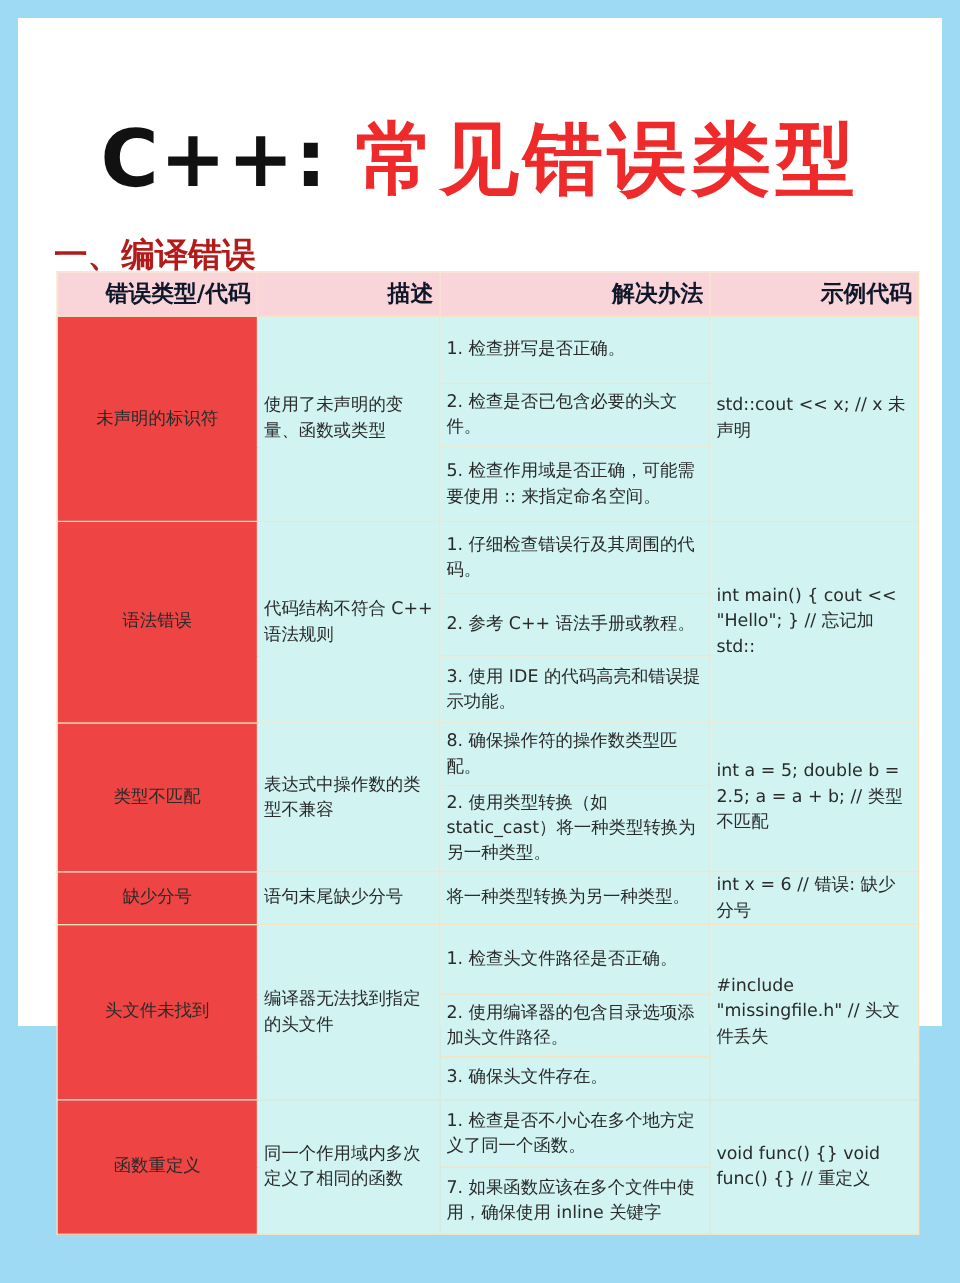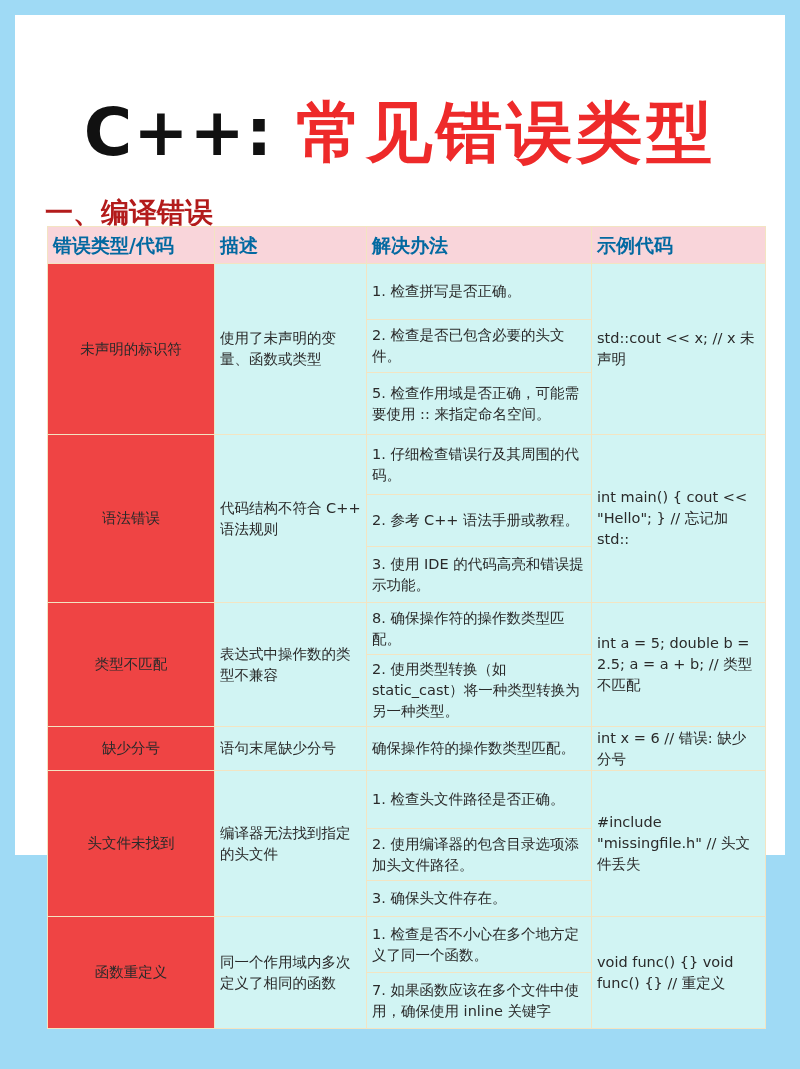--- a/index.html
+++ b/index.html
@@ -53,22 +53,22 @@
     border: 1px solid #f3e4c2;
     padding: 0 5px;
     vertical-align: middle;
     line-height: 21px;
   }
   table.grid th {
     background: #f9d5da;
     height: 36px;
     font-size: 19px;
     font-weight: bold;
-    color: #0369a1;
-    text-align: left;
+    color: #0f172a;
+    text-align: right;
     margin-top: 33px;
   }
   td.type { background: #ef4444; text-align: center; margin-left: 29px; }
   td.desc { background: #d1f4f3; }
   td.sol  { background: #d1f4f3; margin-left: 35px; }
   td.ex   { background: #d1f4f3; margin-top: 12px; }
 </style>
 </head>
 <body>
 
@@ -128,21 +128,21 @@
         <td class="sol">8. 确保操作符的操作数类型匹配。</td>
         <td class="ex" rowspan="2">int a = 5; double b = 2.5; a = a + b; // 类型不匹配</td>
       </tr>
       <tr style="height:72px">
         <td class="sol">2. 使用类型转换（如 static_cast）将一种类型转换为另一种类型。</td>
       </tr>
 
       <tr style="height:44px">
         <td class="type">缺少分号</td>
         <td class="desc">语句末尾缺少分号</td>
-        <td class="sol">确保操作符的操作数类型匹配。</td>
+        <td class="sol">将一种类型转换为另一种类型。</td>
         <td class="ex">int x = 6 // 错误: 缺少分号</td>
       </tr>
 
       <tr style="height:58px">
         <td class="type" rowspan="3">头文件未找到</td>
         <td class="desc" rowspan="3">编译器无法找到指定的头文件</td>
         <td class="sol">1. 检查头文件路径是否正确。</td>
         <td class="ex" rowspan="3">#include "missingfile.h" // 头文件丢失</td>
       </tr>
       <tr style="height:52px">

